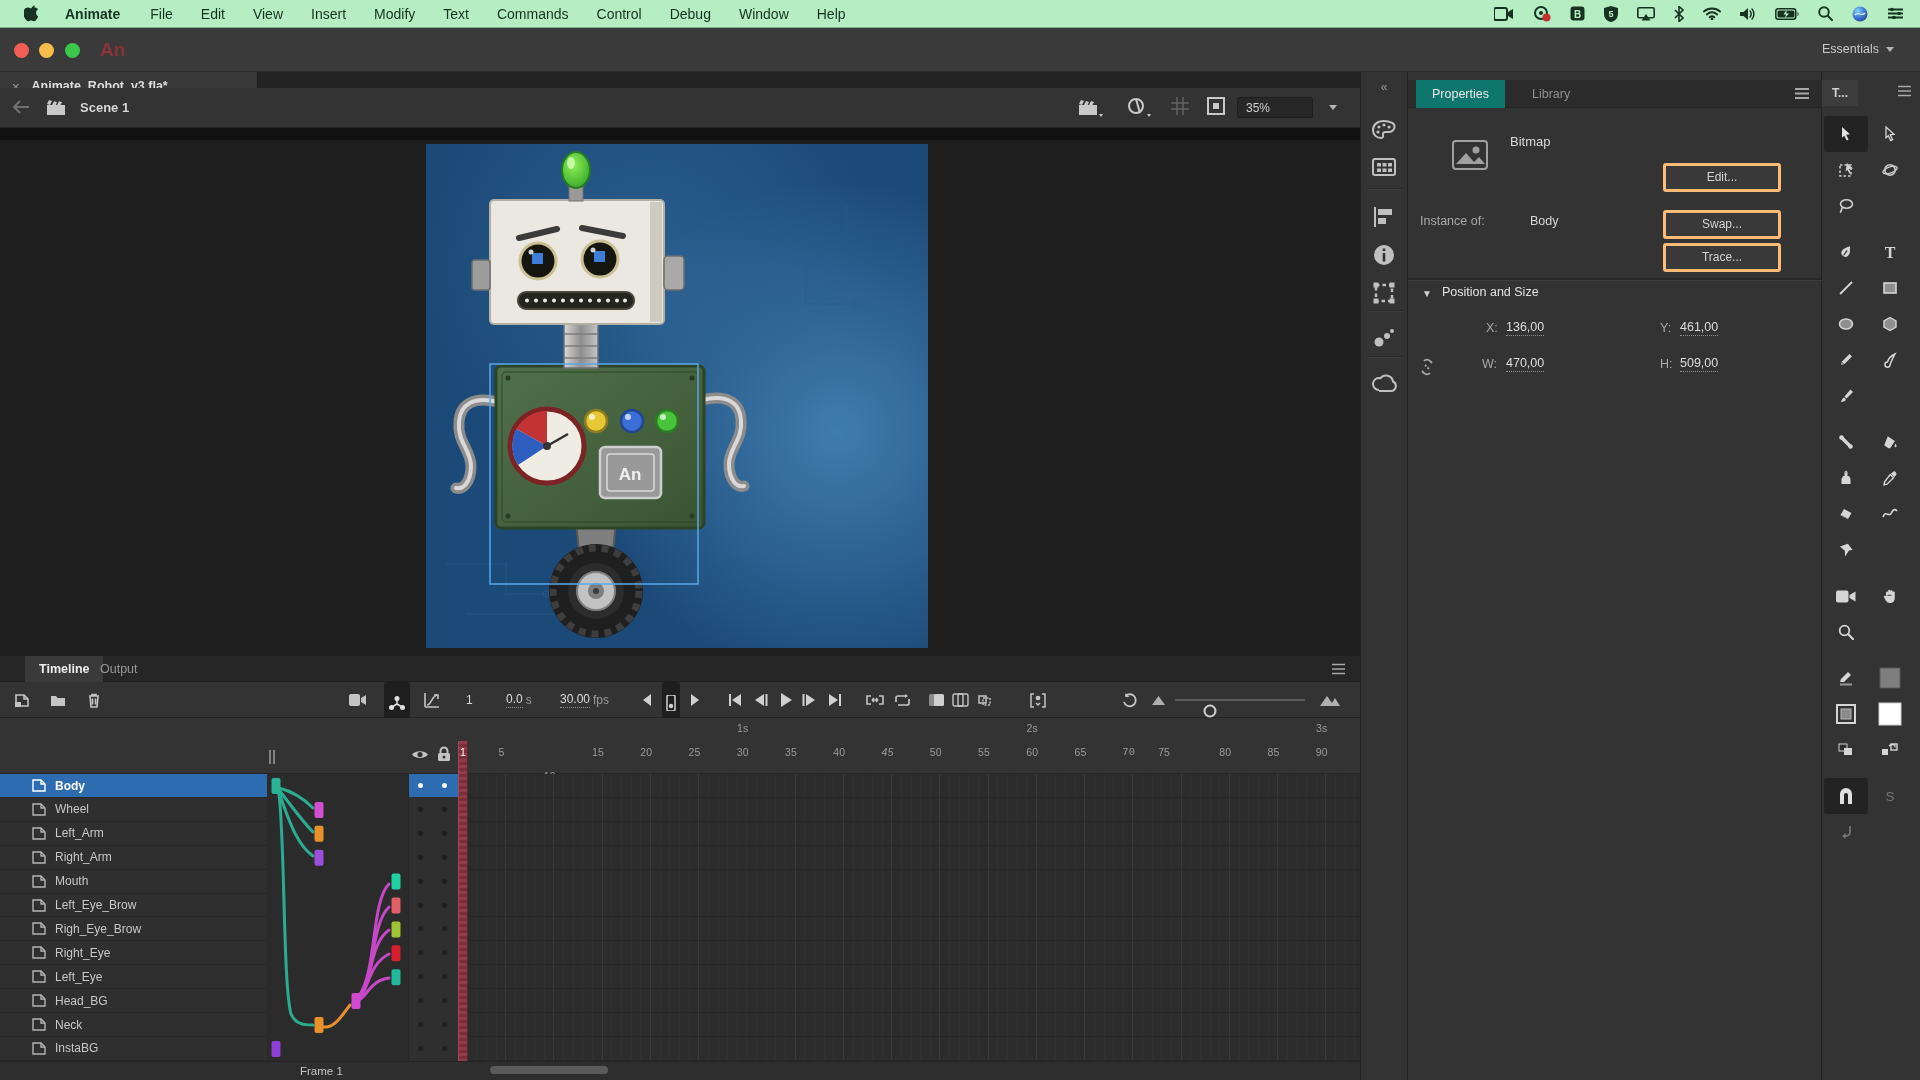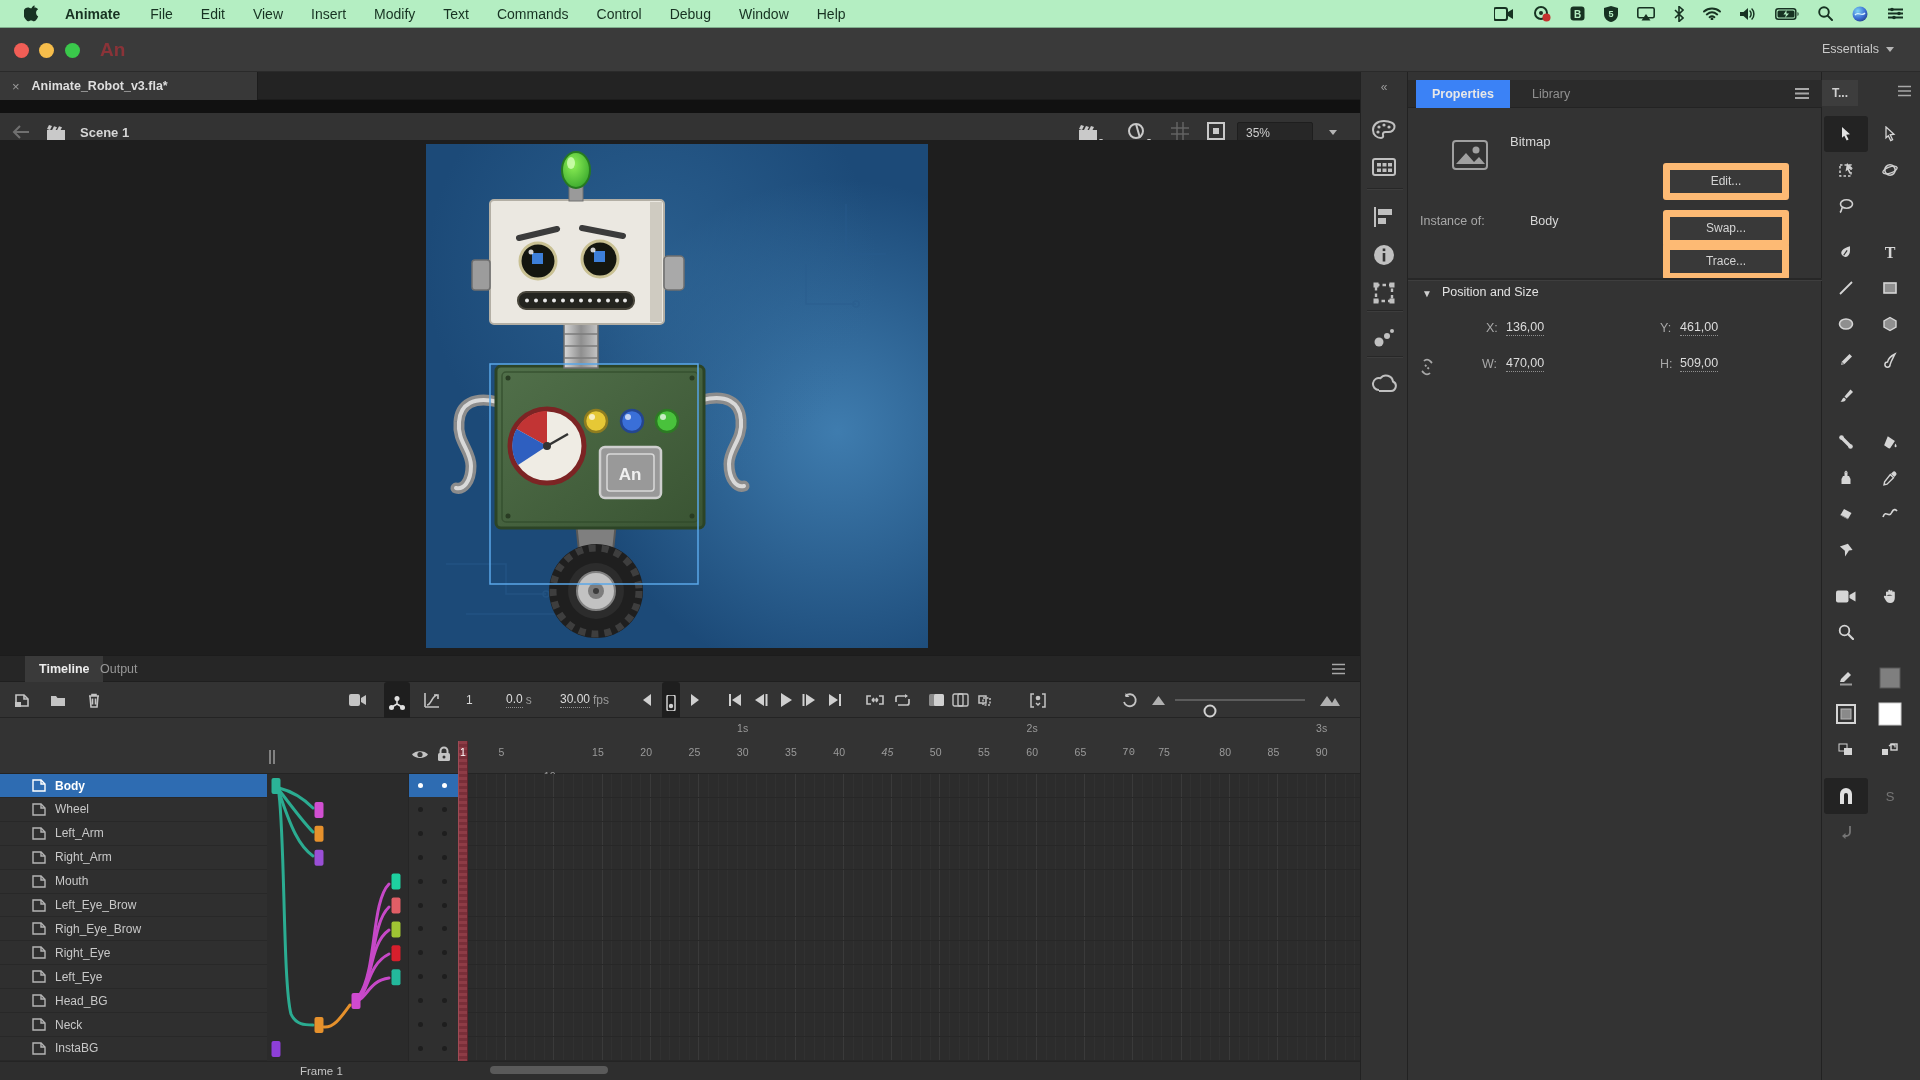--- a/index.html
+++ b/index.html
@@ -25,42 +25,42 @@
   #workspace{right:26px;top:14px;font-size:12.5px;color:#c9c9c9;display:flex;align-items:center;gap:7px;}
   .caret-down{width:0;height:0;border-left:4px solid transparent;border-right:4px solid transparent;border-top:5px solid #b5b5b5;}
 
   
   #docbar{left:0;top:72px;width:1360px;height:28px;background:#232323;border-bottom:1px solid #1c1c1c;box-sizing:border-box;}
   #doc-tab{position:absolute;left:0;top:0;width:258px;height:28px;background:#383838;display:flex;align-items:center;gap:12px;padding-left:12px;box-sizing:border-box;border-right:1px solid #1c1c1c;}
   #doc-tab .close{color:#9a9a9a;font-size:13px;}
   #doc-tab .title{color:#dedede;font-size:12.5px;font-weight:bold;}
 
   
-  #editbar{left:0;top:113px;width:1360px;height:40px;background:#333;border-bottom:1px solid #222;box-sizing:border-box;}
+  #editbar{left:0;top:88px;width:1360px;height:40px;background:#333;border-bottom:1px solid #222;box-sizing:border-box;}
   #scene-label{position:absolute;left:80px;top:12px;font-size:13px;color:#d6d6d6;font-weight:bold;}
   .eb-icon{position:absolute;top:8px;}
   #zoom-box{position:absolute;left:1237px;top:9px;width:76px;height:21px;background:#272727;border:1px solid #1e1e1e;
             border-radius:2px;color:#cfcfcf;font-size:12px;line-height:21px;padding-left:8px;box-sizing:border-box;}
   #zoom-chevron{position:absolute;left:1320px;top:9px;width:26px;height:21px;display:flex;align-items:center;justify-content:center;}
 
   
   #stage{left:0;top:140px;width:1360px;height:515px;background:#1e1e1e;overflow:hidden;}
   #canvas{position:absolute;left:426px;top:4px;width:502px;height:504px;}
 
   
   #icon-strip{left:1360px;top:72px;width:48px;height:1008px;background:#333;border-left:1px solid #222;border-right:1px solid #222;box-sizing:border-box;}
   .strip-icon{position:absolute;left:50%;transform:translateX(-50%);}
   .strip-div{position:absolute;left:6px;width:36px;height:1px;background:#272727;border-bottom:1px solid #3d3d3d;}
 
   #props{left:1408px;top:72px;width:414px;height:1008px;background:#333;border-right:1px solid #222;box-sizing:border-box;}
   #props-tabs{position:absolute;left:0;top:8px;width:414px;height:28px;background:#2b2b2b;border-bottom:1px solid #232323;box-sizing:border-box;}
   .ptab{position:absolute;top:0;height:28px;line-height:28px;font-size:12.5px;padding:0 16px;}
-  .ptab.active{background:#3b82f6;color:#e8e8e8;font-weight:bold;}
+  .ptab.active{background:#0f766e;color:#e8e8e8;font-weight:normal;}
   .ptab.inactive{color:#909090;}
-  .pbutton{position:absolute;width:112px;height:23px;border:7px solid #fdba74;border-radius:3px;background:rgba(255,255,255,0.03);
+  .pbutton{position:absolute;width:112px;height:23px;border:3px solid #fdba74;border-radius:3px;background:rgba(255,255,255,0.03);
            color:#d4d4d4;font-size:12px;text-align:center;line-height:23px;}
   .hotval{color:#dcdcdc;font-size:12.5px;border-bottom:1px dotted #8f8f8f;padding-bottom:1px;}
   .plabel{color:#a8a8a8;font-size:12.5px;}
   .pdivider{position:absolute;left:0;width:414px;height:2px;background:#272727;border-bottom:1px solid #3e3e3e;}
 
   #toolsp{left:1822px;top:72px;width:98px;height:1008px;background:#333;box-sizing:border-box;}
   #tools-tab{position:absolute;left:0;top:8px;height:26px;background:#3d3d3d;color:#d0d0d0;font-size:12px;
              line-height:26px;padding:0 10px;font-weight:bold;}
   #tools-grid{position:absolute;left:2px;top:44px;width:94px;}
   .tool-row{display:flex;}

